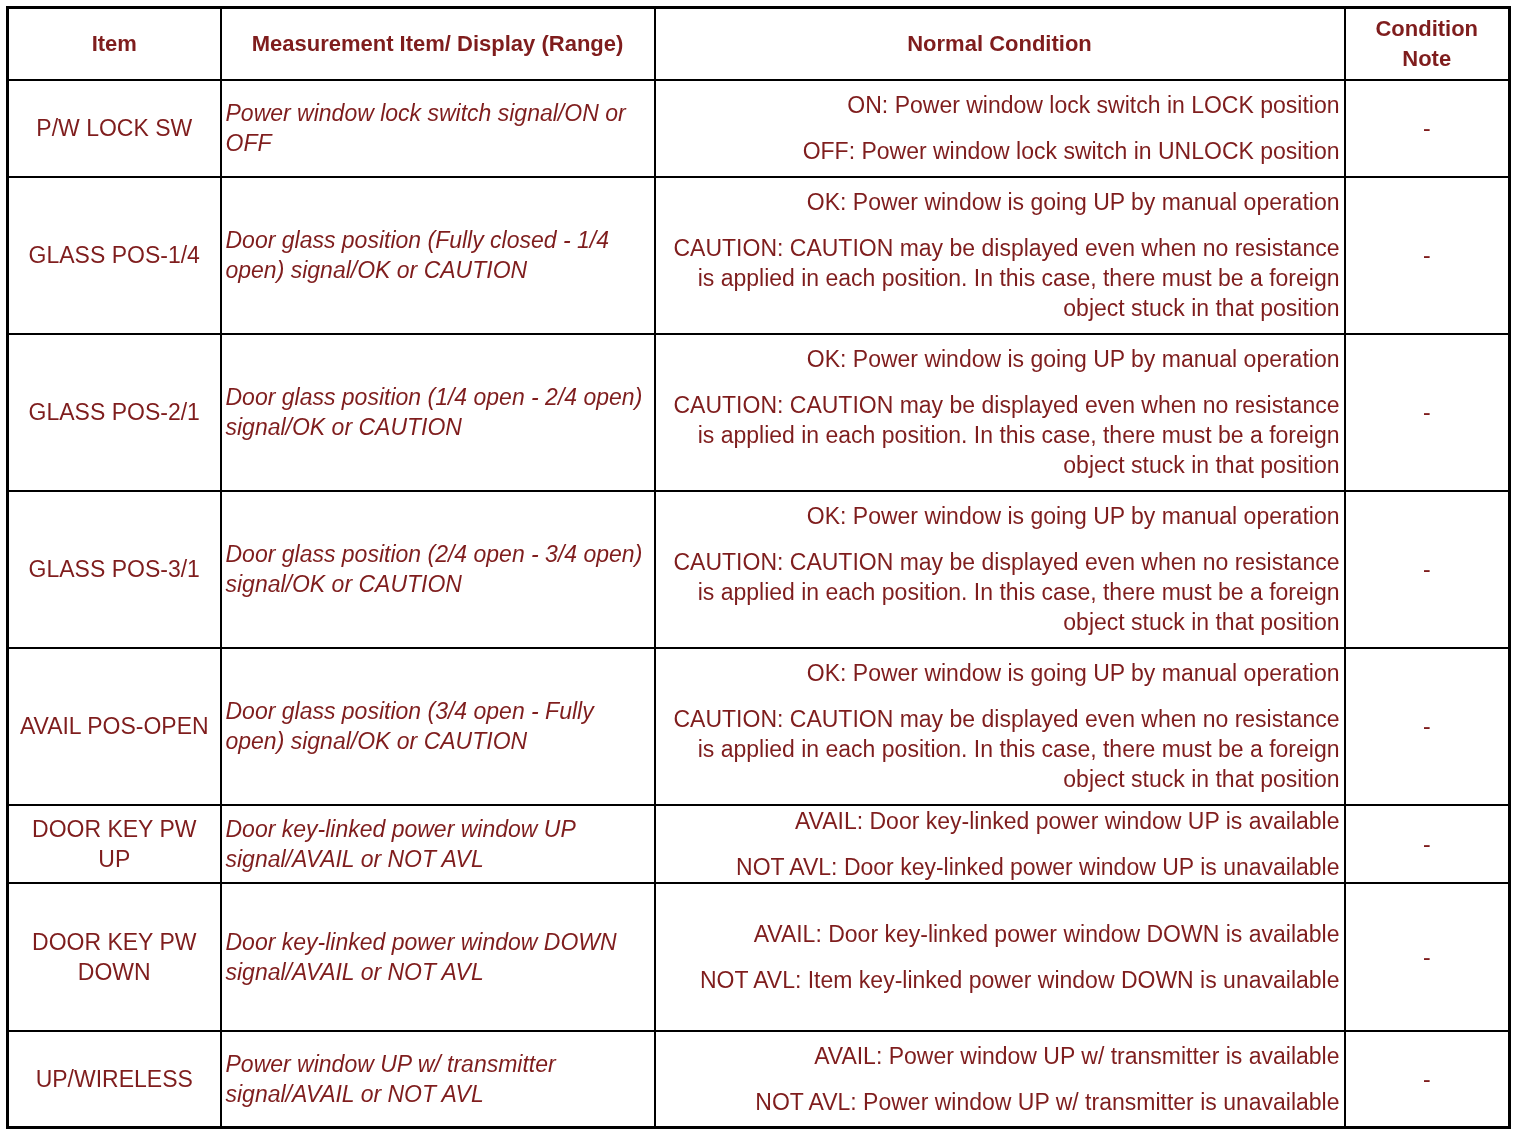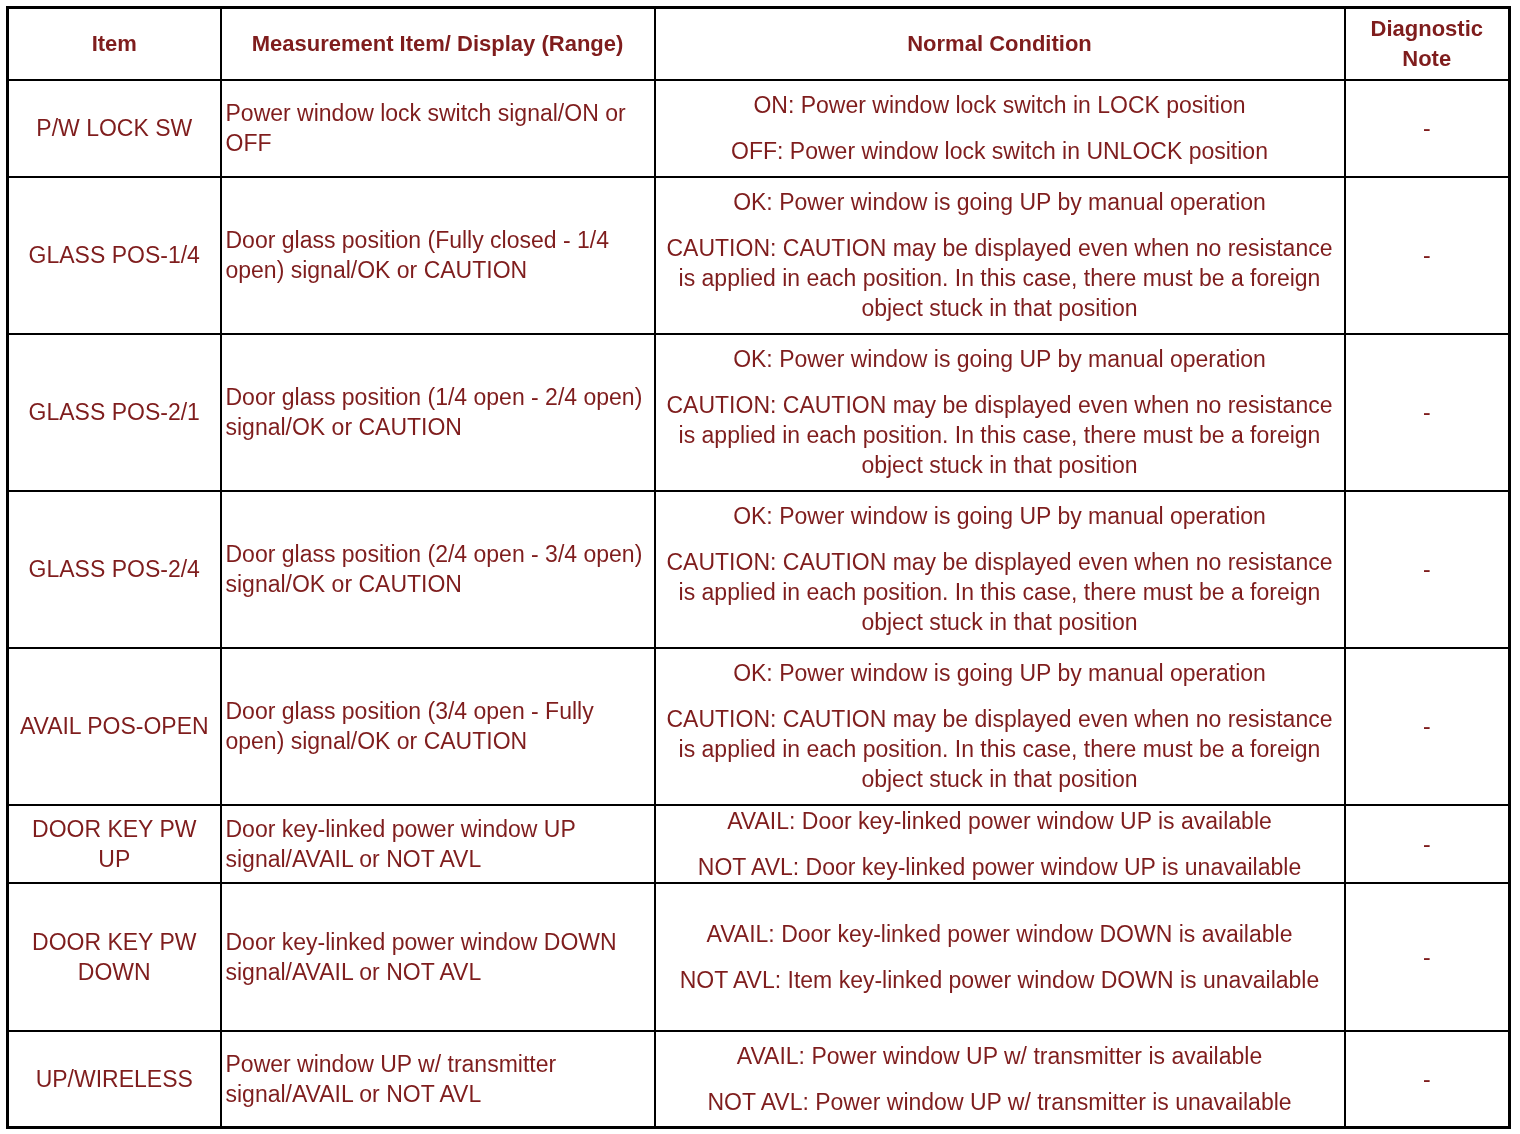--- a/index.html
+++ b/index.html
@@ -18,23 +18,23 @@
     vertical-align: middle;
     padding: 0 4px;
     line-height: 30px;
   }
   table.spec th { font-weight: bold; text-align: center; font-size: 22px; line-height: 30px; }
   col.c1 { width: 213px; }
   col.c2 { width: 434px; }
   col.c3 { width: 690px; }
   col.c4 { width: 165px; }
   td.item { text-align: center; margin-top: 24px; }
-  td.meas { text-align: left; }
+  td.meas { text-align: left; font-style: italic; }
   td.note { text-align: center; }
-  td.cond { text-align: center; vertical-align: top; padding-top: 6px; padding-bottom: 4px; }
+  td.cond { text-align: right; vertical-align: top; padding-top: 6px; padding-bottom: 4px; }
   .cond-line { display: block; }
   .cond-line + .cond-line { margin-top: 16px; }
   tr.hdr { height: 72px; }
   tr.r1 { height: 97px; }
   tr.r2, tr.r3, tr.r4, tr.r5 { height: 157px; }
   tr.r6 { height: 71px; }
   tr.r7 { height: 148px; }
   tr.r8 { height: 97px; }
 </style>
 </head>
@@ -45,21 +45,21 @@
       <col class="c1">
       <col class="c2">
       <col class="c3">
       <col class="c4">
     </colgroup>
   <thead>
     <tr class="hdr">
       <th>Item</th>
       <th>Measurement Item/ Display (Range)</th>
       <th>Normal Condition</th>
-      <th>Diagnostic Note</th>
+      <th>Condition Note</th>
     </tr>
   </thead>
   <tbody>
     <tr class="r1">
       <td class="item">P/W LOCK SW</td>
       <td class="meas">Power window lock switch signal/ON or OFF</td>
       <td class="cond">
         <span class="cond-line">ON: Power window lock switch in LOCK position</span>
         <span class="cond-line">OFF: Power window lock switch in UNLOCK position</span>
       </td>
@@ -77,21 +77,21 @@
     <tr class="r3">
       <td class="item">GLASS POS-2/1</td>
       <td class="meas">Door glass position (1/4 open - 2/4 open) signal/OK or CAUTION</td>
       <td class="cond">
         <span class="cond-line">OK: Power window is going UP by manual operation</span>
         <span class="cond-line">CAUTION: CAUTION may be displayed even when no resistance is applied in each position. In this case, there must be a foreign object stuck in that position</span>
       </td>
       <td class="note">-</td>
     </tr>
     <tr class="r4">
-      <td class="item">GLASS POS-2/4</td>
+      <td class="item">GLASS POS-3/1</td>
       <td class="meas">Door glass position (2/4 open - 3/4 open) signal/OK or CAUTION</td>
       <td class="cond">
         <span class="cond-line">OK: Power window is going UP by manual operation</span>
         <span class="cond-line">CAUTION: CAUTION may be displayed even when no resistance is applied in each position. In this case, there must be a foreign object stuck in that position</span>
       </td>
       <td class="note">-</td>
     </tr>
     <tr class="r5">
       <td class="item">AVAIL POS-OPEN</td>
       <td class="meas">Door glass position (3/4 open - Fully open) signal/OK or CAUTION</td>

